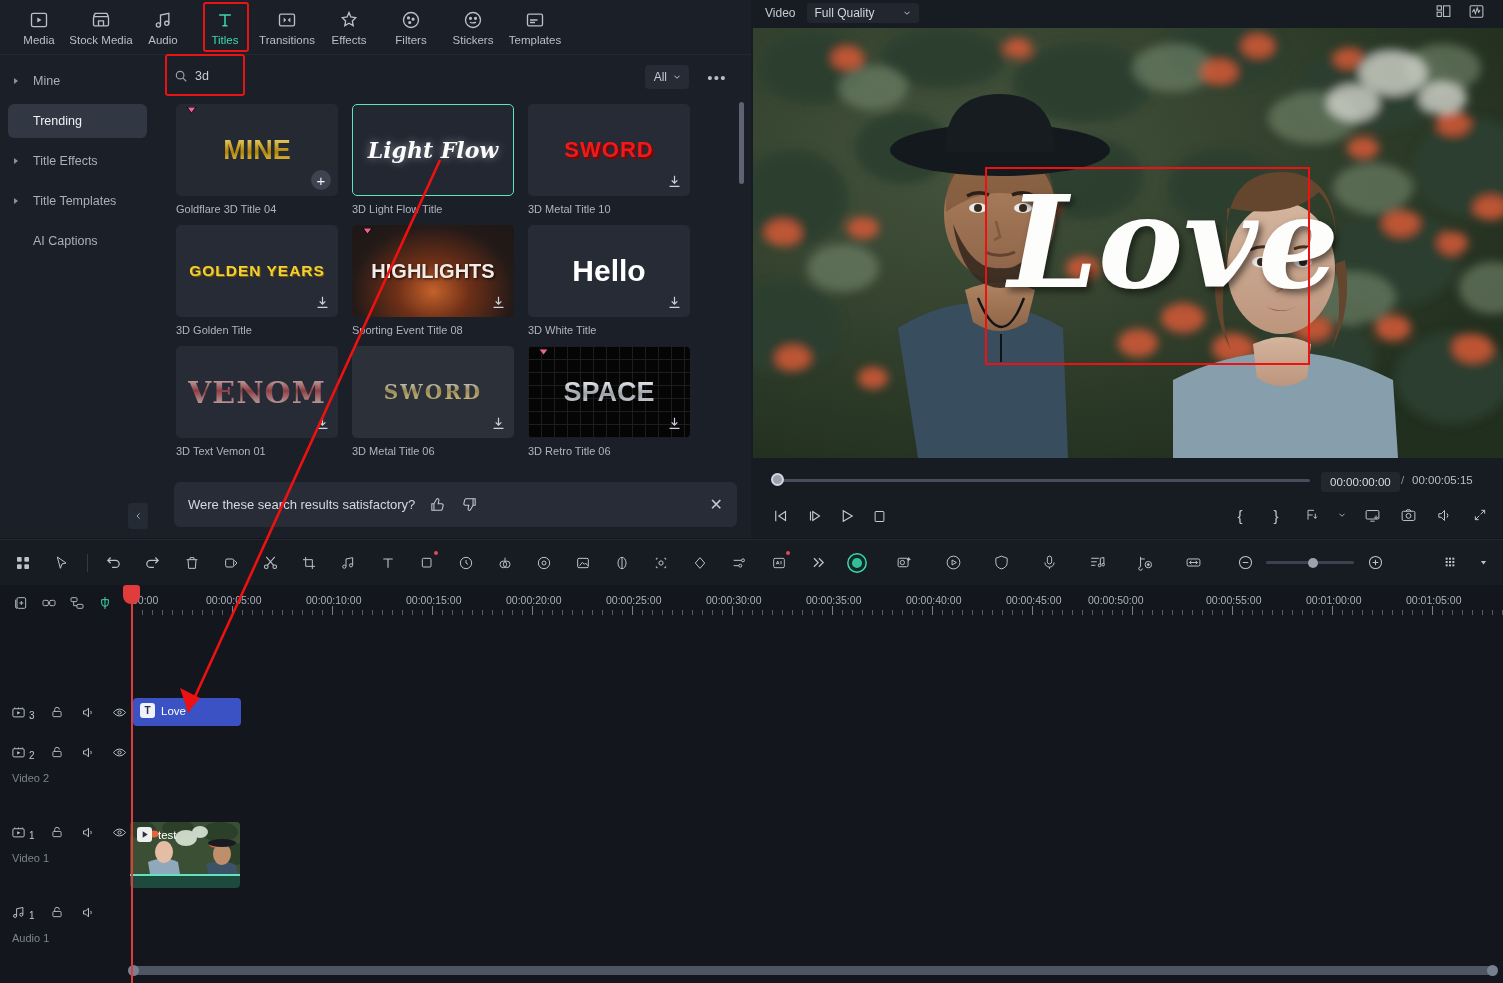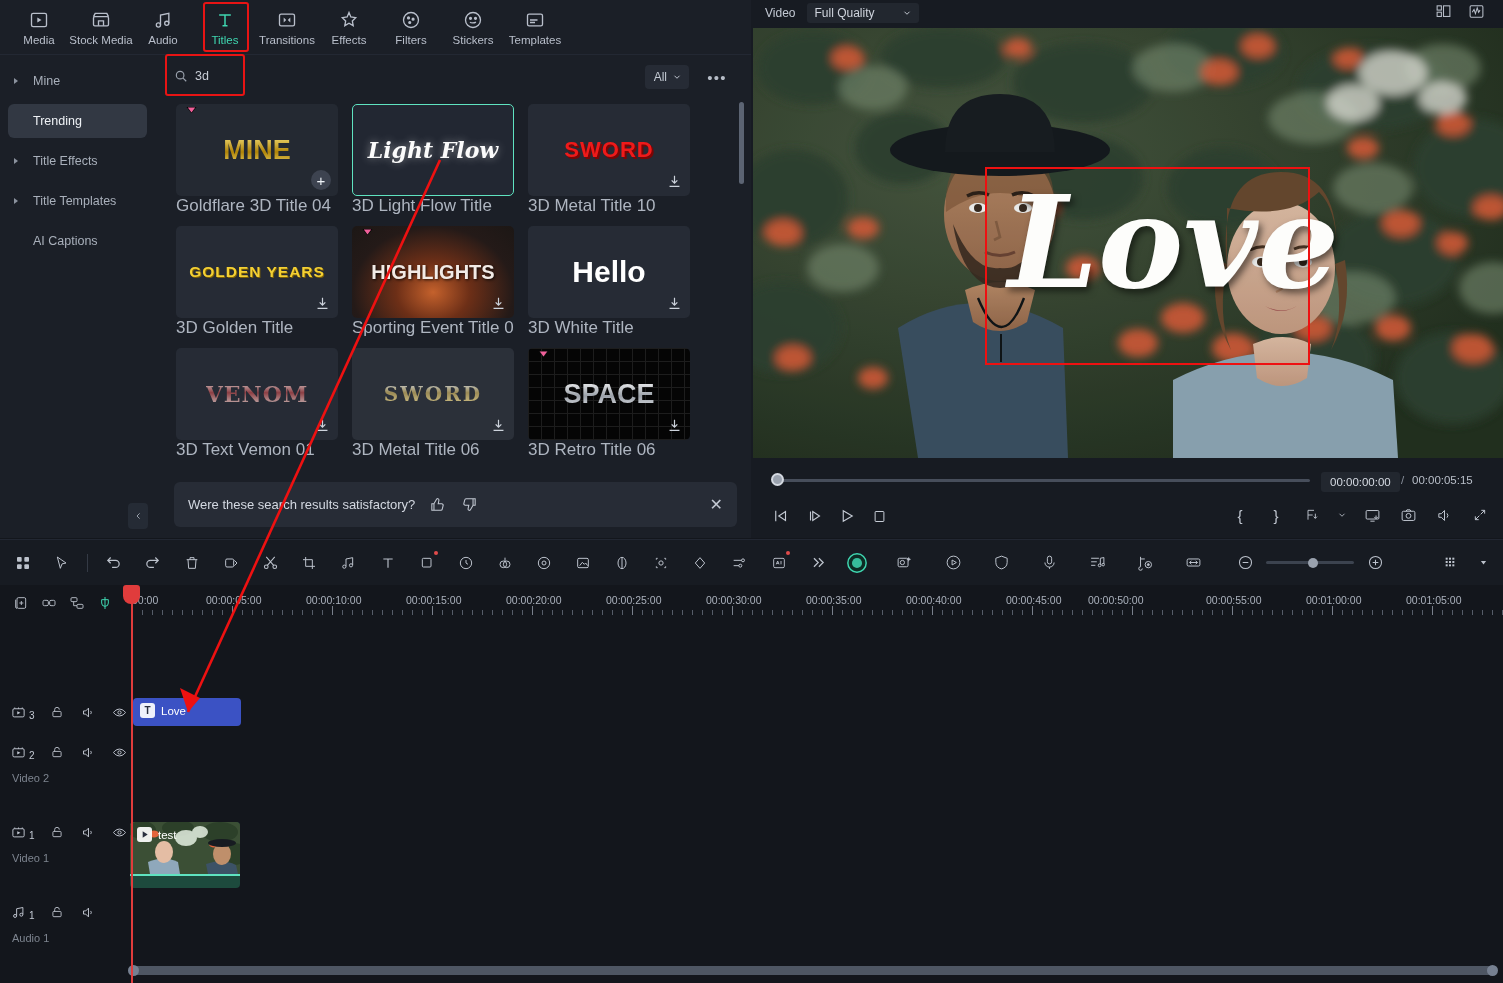--- a/index.html
+++ b/index.html
@@ -93,21 +93,21 @@
     overflow: hidden;
   }
   #grid-inner { padding: 4px 0 0 10px; display: flex; flex-wrap: wrap; gap: 10px 14px; }
   .card { width: 162px; cursor: pointer; }
   .thumb {
     position: relative; width: 162px; height: 92px; border-radius: 5px;
     background: #262b35; overflow: hidden;
     display: flex; align-items: center; justify-content: center;
   }
   .card.sel .thumb { border: 1.5px solid #5fe3c0; background: #222732; }
-  .cap { font-size: 17px; color: #aeb5c0; white-space: nowrap; overflow: hidden; }
+  .cap { margin-top: 7px; font-size: 11px; color: #aeb5c0; white-space: nowrap; overflow: hidden; }
   .badge-dia {
     position: absolute; left: 5px; top: 0px; width: 20px; height: 22px;
     display: flex; align-items: flex-start; justify-content: center;
   }
   .dl-ico {
     position: absolute; right: 7px; bottom: 6px; width: 17px; height: 17px;
     color: #cdd3dc;
   }
   .plus-ico {
     position: absolute; right: 7px; bottom: 6px; width: 20px; height: 20px;
@@ -502,21 +502,21 @@
                   <path d="M12 4v10M8 10.5l4 4 4-4"></path>
                   <path d="M5 19h14"></path>
                 </svg>
             </span>
           </div>
           <div class="cap">3D White Title</div>
         </div>
 
         <div class="card">
           <div class="thumb">
-            <span style="font-family:'DejaVu Serif',serif;font-size:22px;font-weight:bold;letter-spacing:1px;background:linear-gradient(180deg,#d8d0cf,#8d3f44 45%,#cfc6c4);-webkit-background-clip:text;background-clip:text;color:transparent;text-align:center;">VENOM</span>
+            <span style="font-family:'DejaVu Serif',serif;font-size:30px;font-weight:bold;letter-spacing:1px;background:linear-gradient(180deg,#d8d0cf,#8d3f44 45%,#cfc6c4);-webkit-background-clip:text;background-clip:text;color:transparent;text-align:center;">VENOM</span>
             <span class="dl-ico">
               <svg width="17" height="17" viewBox="0 0 24 24" fill="none" stroke="currentColor" stroke-width="1.7">
                   <path d="M12 4v10M8 10.5l4 4 4-4"></path>
                   <path d="M5 19h14"></path>
                 </svg>
             </span>
           </div>
           <div class="cap">3D Text Vemon 01</div>
         </div>
 

